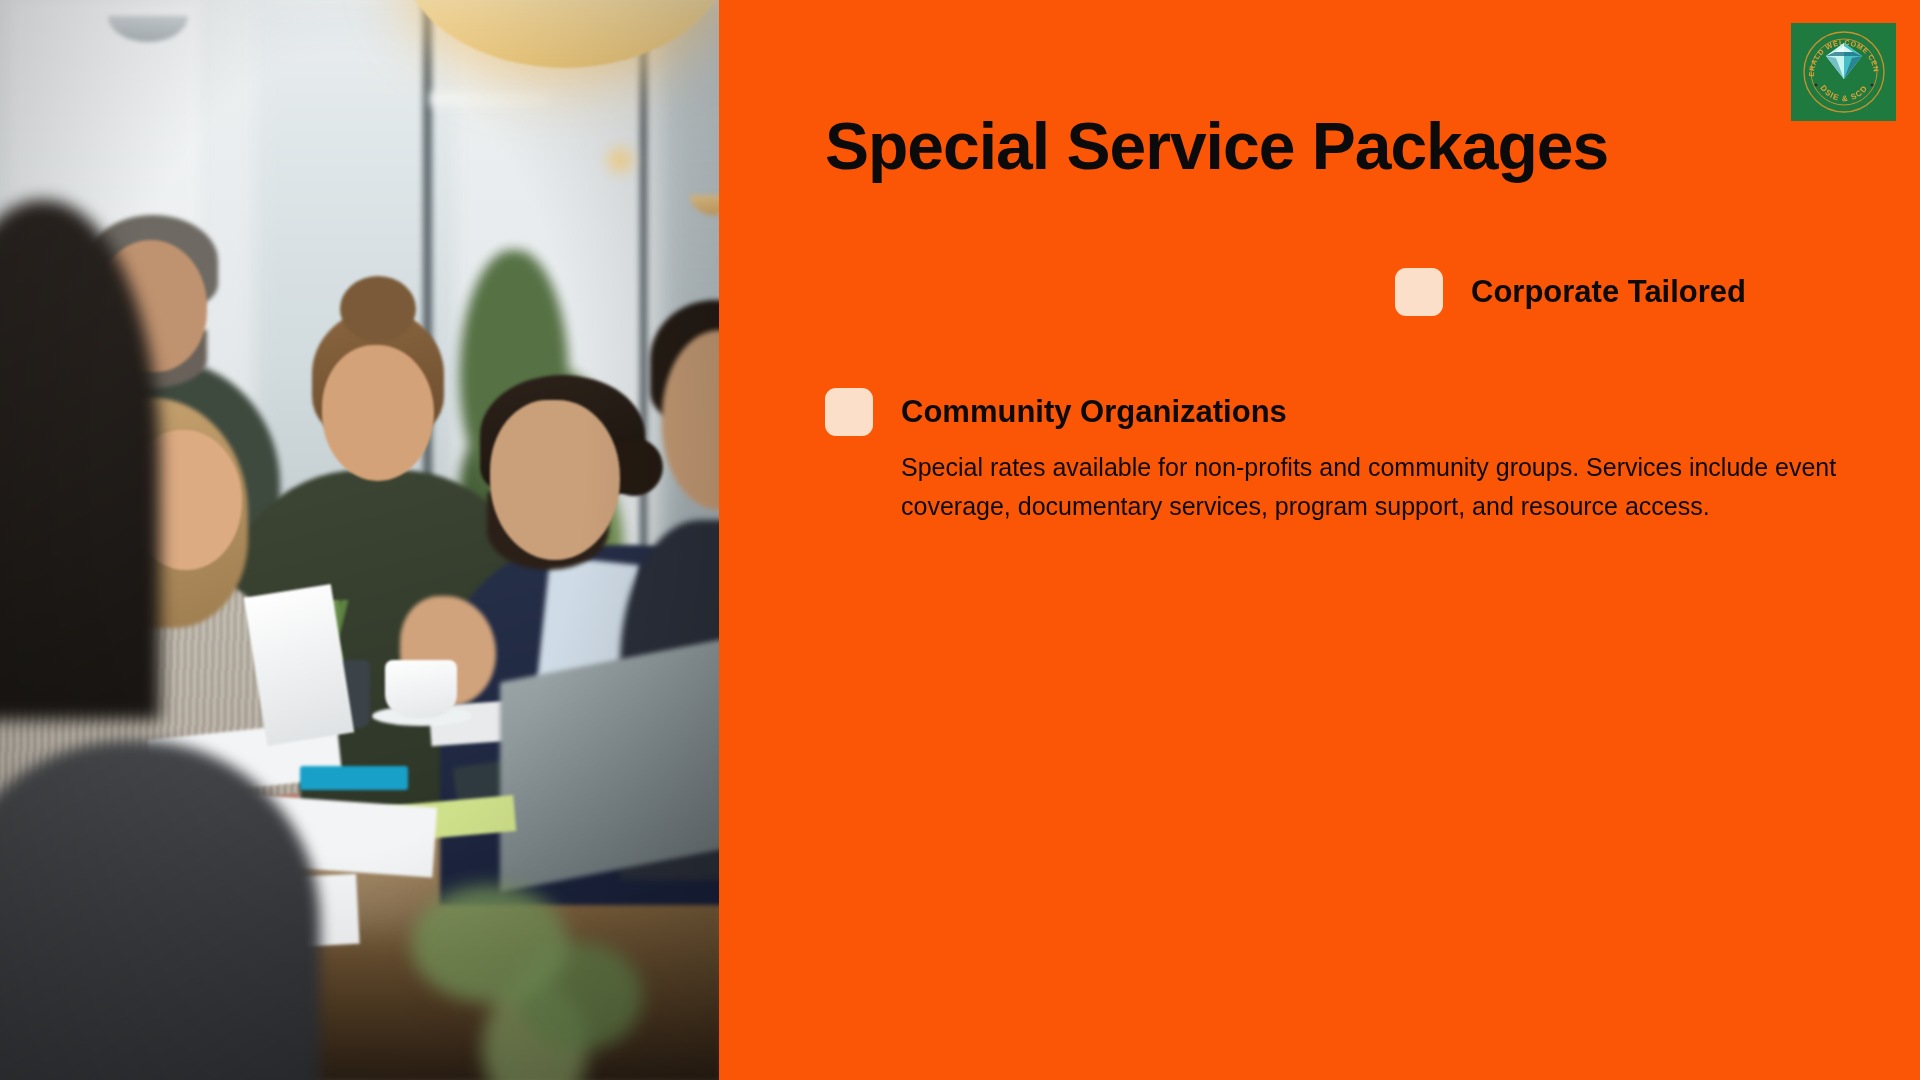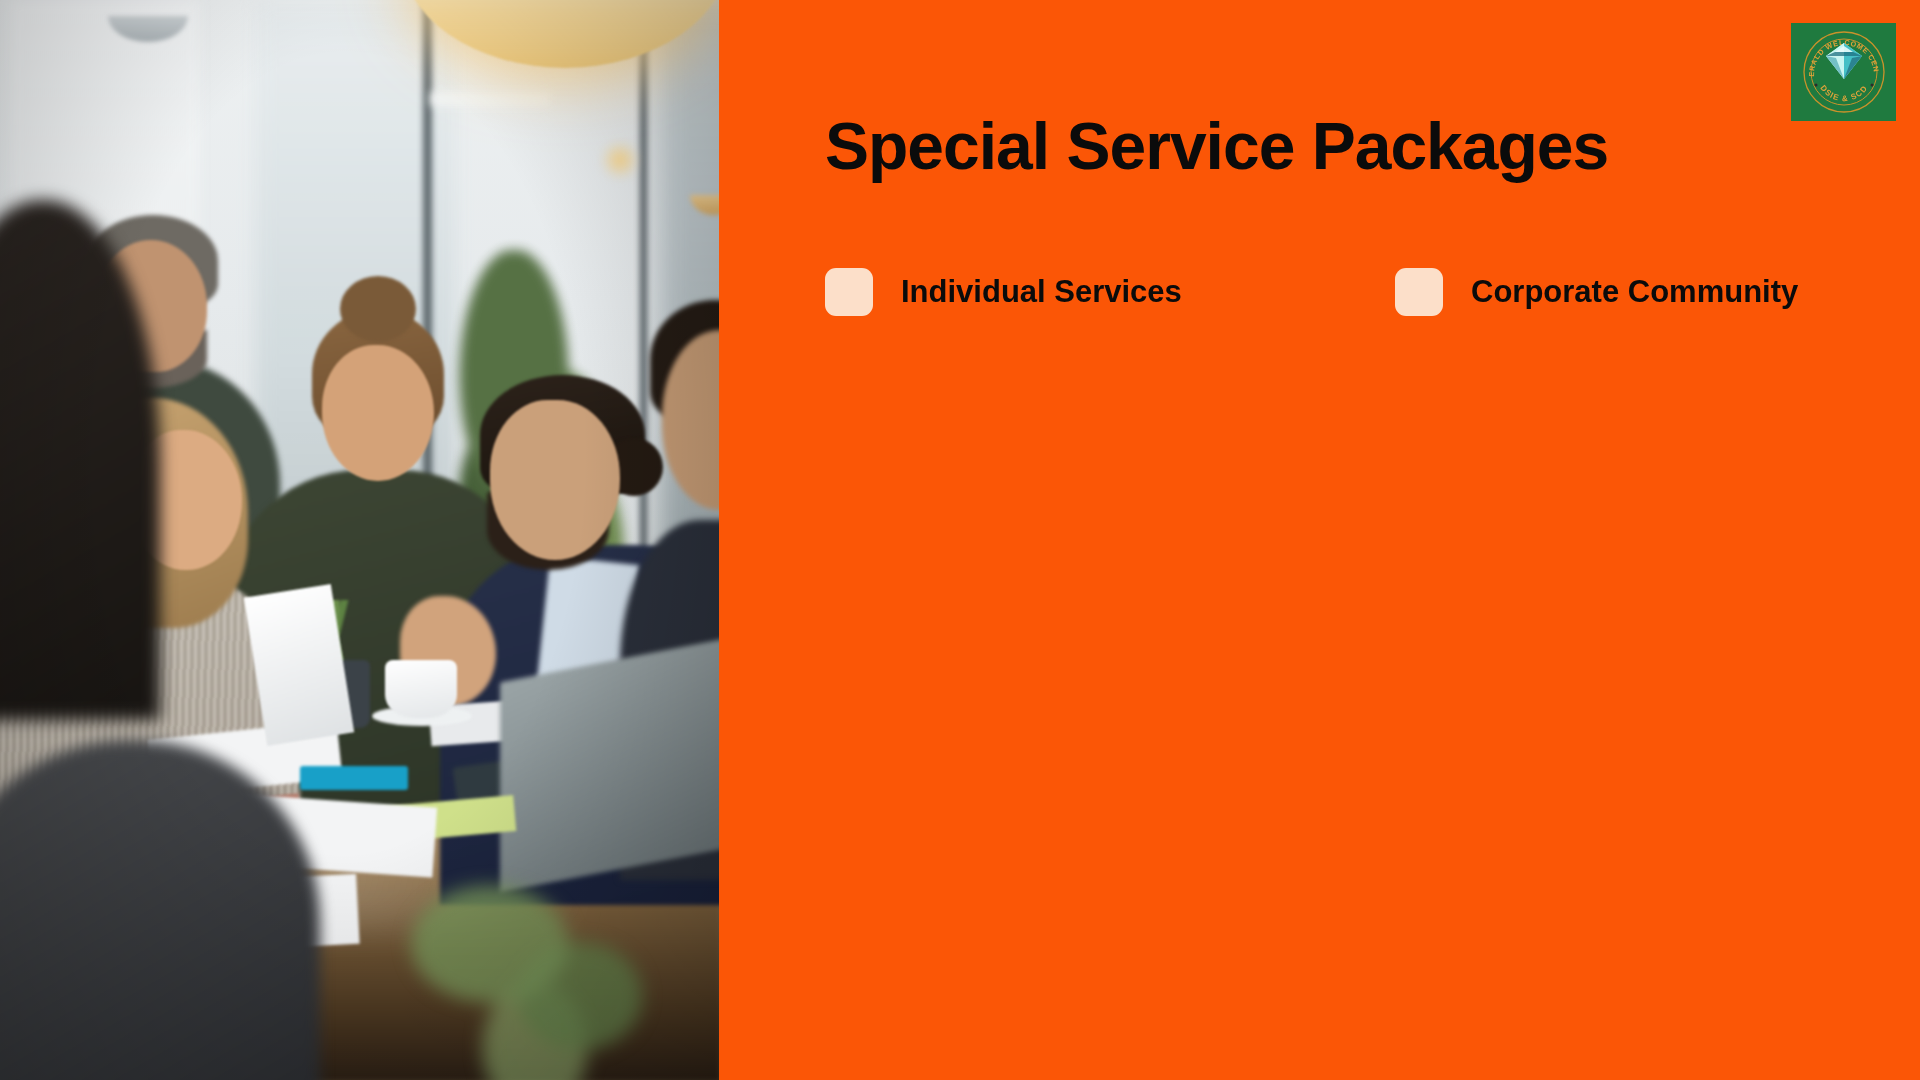--- a/index.html
+++ b/index.html
@@ -366,31 +366,36 @@
       </svg>
     </div>
 
     <h1 class="page-title">Special Service Packages</h1>
 
     <div class="cards">
 
       <div class="row-top">
 
         <div class="card">
-          <div class="card-head">
-            <span class="card-icon" style="background: rgb(252, 223, 201);"></span>
-            <span class="card-title">Individual Services</span>
-          </div>
         </div>
 
         <div class="card">
           <div class="card-head">
             <span class="card-icon" style="background: rgb(252, 223, 201);"></span>
-            <span class="card-title">Corporate Community</span>
+            <span class="card-title">Corporate Tailored</span>
           </div>
         </div>
 
       </div>
 
+      <div class="row-bottom">
+        <div class="card card-wide">
+          <div class="card-head">
+            <span class="card-icon" style="background: rgb(252, 223, 201);"></span>
+            <span class="card-title">Community Organizations</span>
+          </div>
+          <p class="card-body">Special rates available for non-profits and community groups. Services include event coverage, documentary services, program support, and resource access.</p>
+        </div>
+      </div>
 
     </div>
   </div>
 </div>
 
 </body></html>

